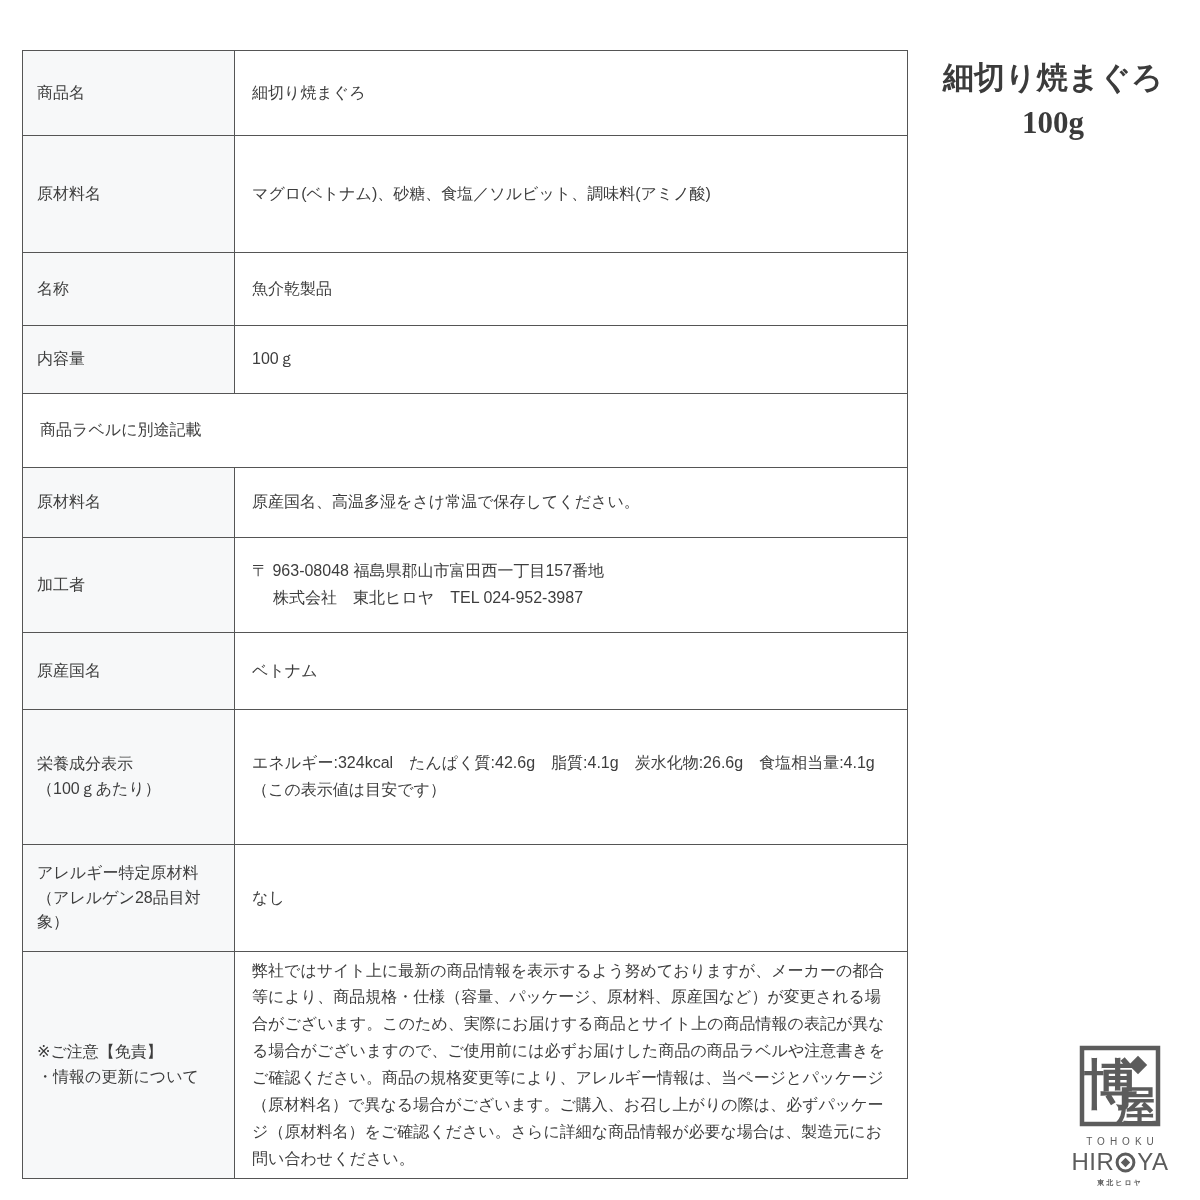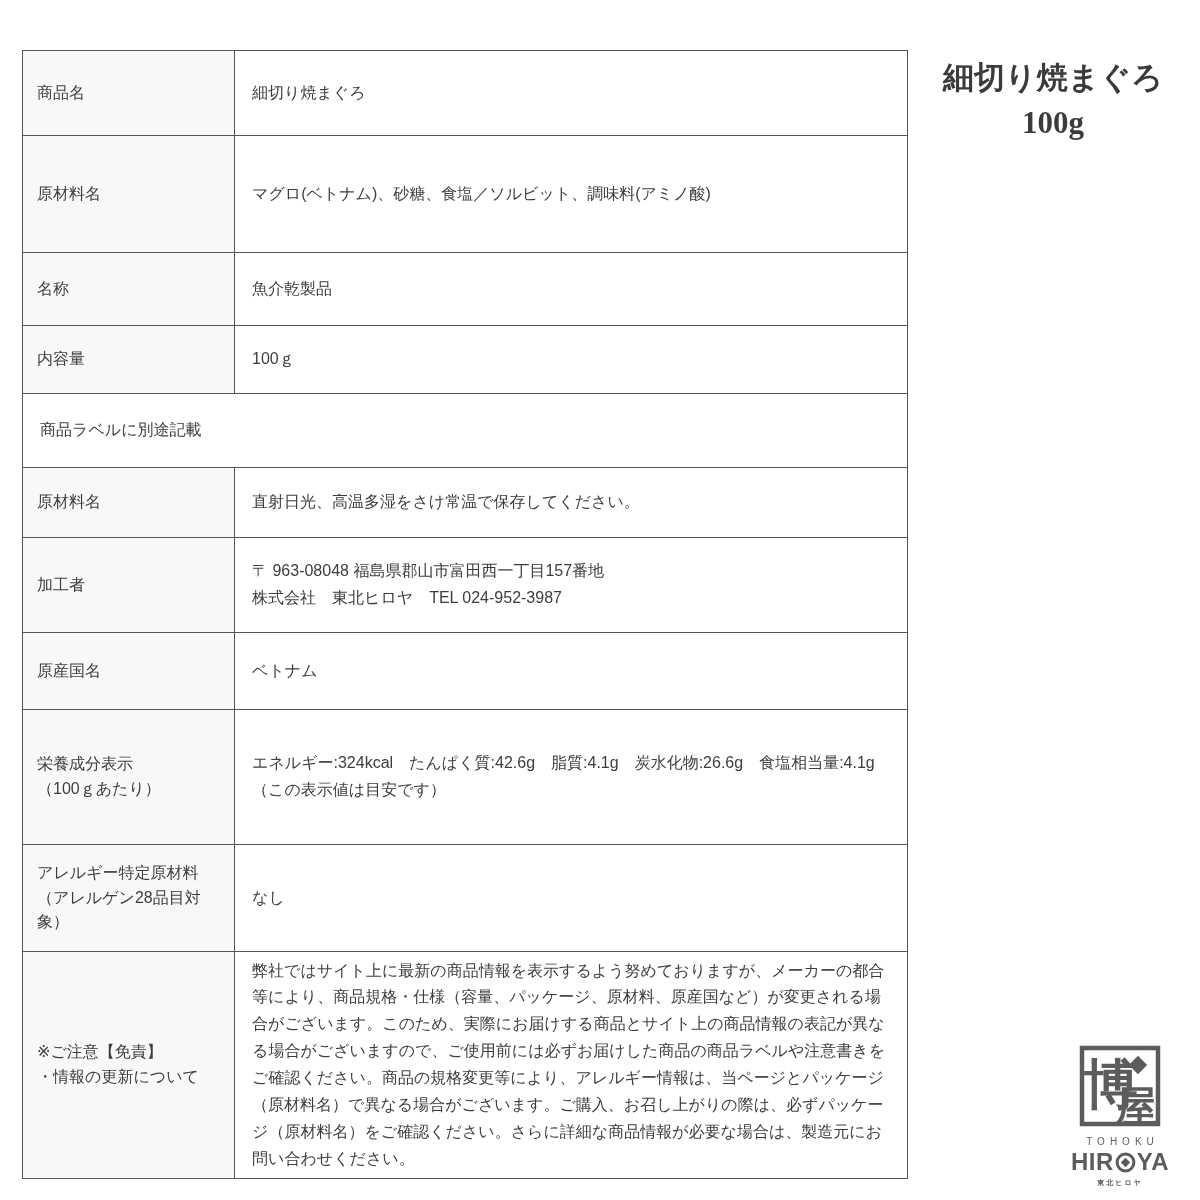--- a/index.html
+++ b/index.html
@@ -25,41 +25,41 @@
     display: flex; align-items: center;
     padding: 10px 22px 10px 17px;
     font-size: 16px; line-height: 1.68; white-space: pre-line;
   }
   .r0 { height: 85px; }
   .r1 { height: 73px; }
   .r2 { height: 117px; }
   .r3 { height: 68px; }
   .r4 { height: 74px; }
   .r5 { height: 70px; }
-  .r6 { height: 95px; }
+  .r6 { height: 95px; text-align: center; }
   .r7 { height: 77px; }
   .r8 { height: 135px; }
   .r9 { height: 107px; }
   .r10 { height: 227px; }
 
   
   .product-title {
     position: absolute; left: 918px; top: 56px; width: 270px;
     text-align: center;
     font-family: "Liberation Serif", "DejaVu Serif", serif;
     font-weight: 600; font-size: 31px; line-height: 1.45; color: #3b3b3b;
   }
 
   
   .brand-logo { position: absolute; left: 1058px; top: 1044px; width: 124px;
     text-align: center; color: #5c5c5c; }
   .brand-logo .mark { display: block; margin: 0 auto 8px auto; }
   .brand-sub { font-size: 10px; font-weight: normal; letter-spacing: 5px;
     color: #5c5c5c; margin-left: 5px; }
-  .brand-name { font-size: 24px; font-weight: bold; letter-spacing: 0.5px;
+  .brand-name { font-size: 24px; font-weight: normal; letter-spacing: 0.5px;
     color: #5c5c5c; margin-top: 1px; display: flex; align-items: center; justify-content: center; }
   .brand-name .o-icon { margin: 0 1px; }
   .brand-caption { font-size: 7px; font-weight: bold; letter-spacing: 2px;
     color: #5c5c5c; margin-top: 2px; }
 </style>
 </head>
 <body>
 
 <div class="page">
 
@@ -78,21 +78,21 @@
     </div>
     <div class="row r3">
       <div class="label">内容量</div>
       <div class="value">100ｇ</div>
     </div>
     <div class="row r4">
       <div class="value">商品ラベルに別途記載</div>
     </div>
     <div class="row r5">
       <div class="label">原材料名</div>
-      <div class="value">直射日光、高温多湿をさけ常温で保存してください。</div>
+      <div class="value">原産国名、高温多湿をさけ常温で保存してください。</div>
     </div>
     <div class="row r6">
       <div class="label">加工者</div>
       <div class="value">〒 963-08048 福島県郡山市富田西一丁目157番地
 株式会社　東北ヒロヤ　TEL 024-952-3987</div>
     </div>
     <div class="row r7">
       <div class="label">原産国名</div>
       <div class="value">ベトナム</div>
     </div>

